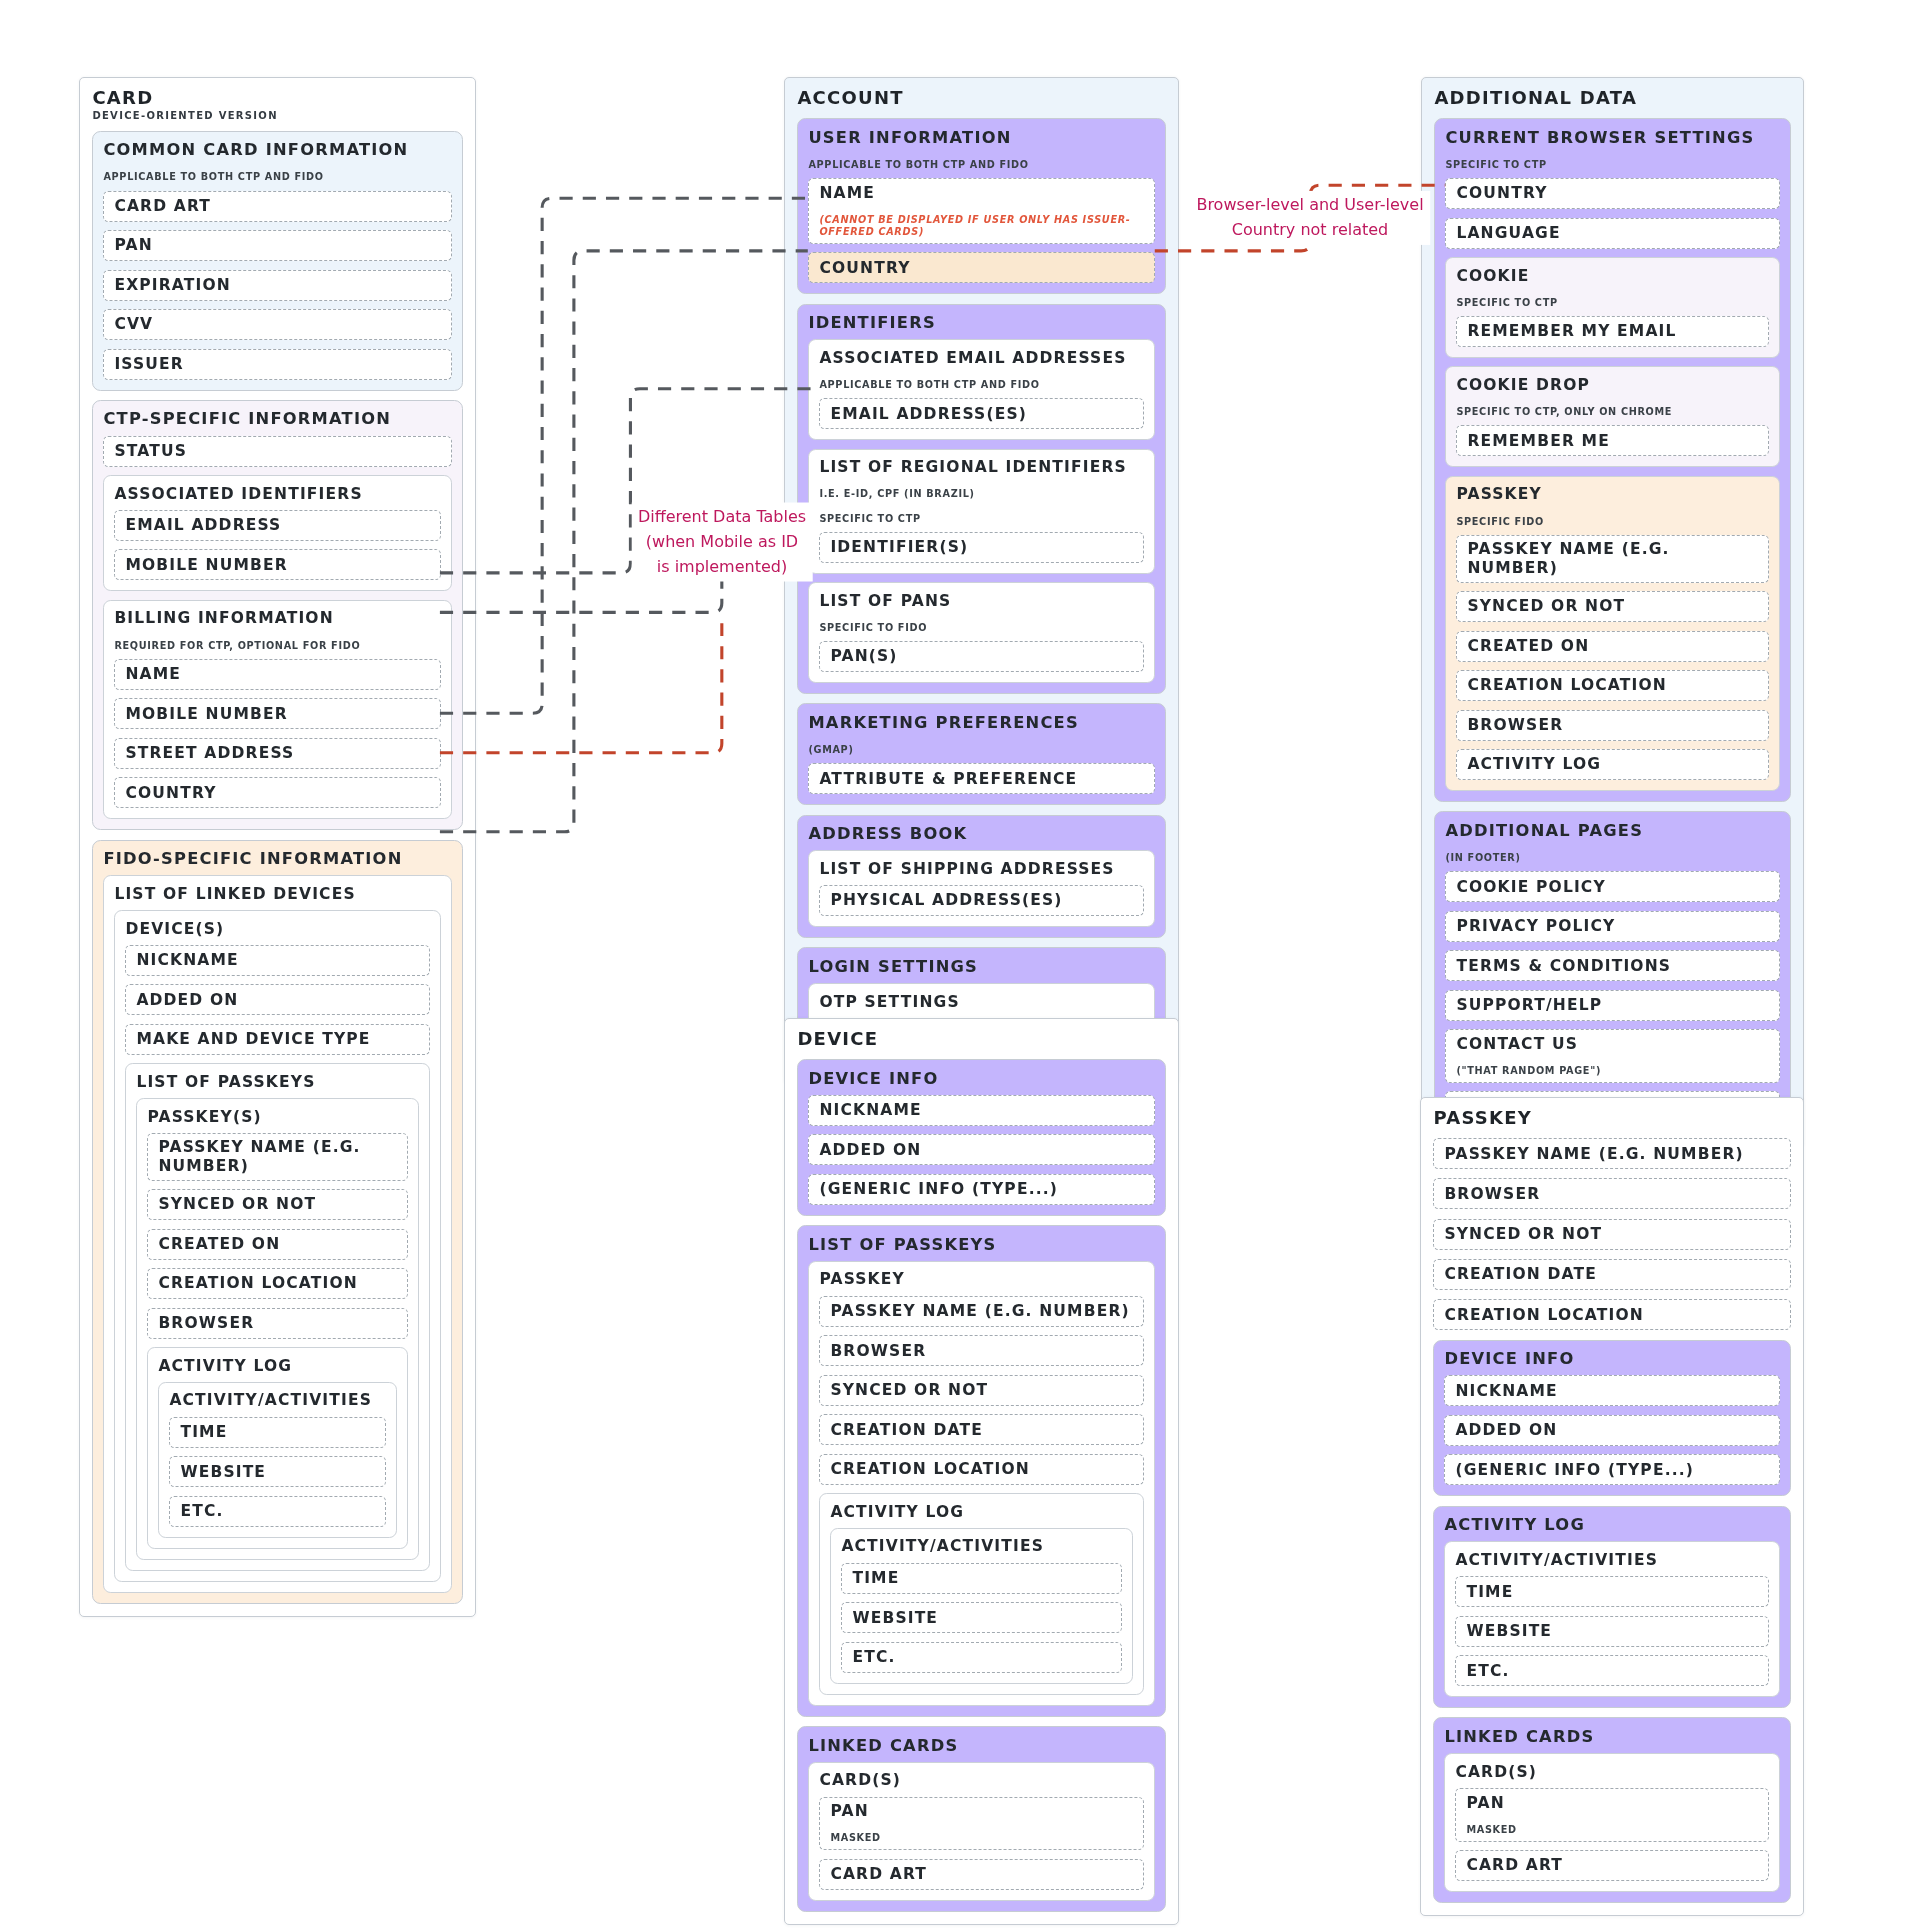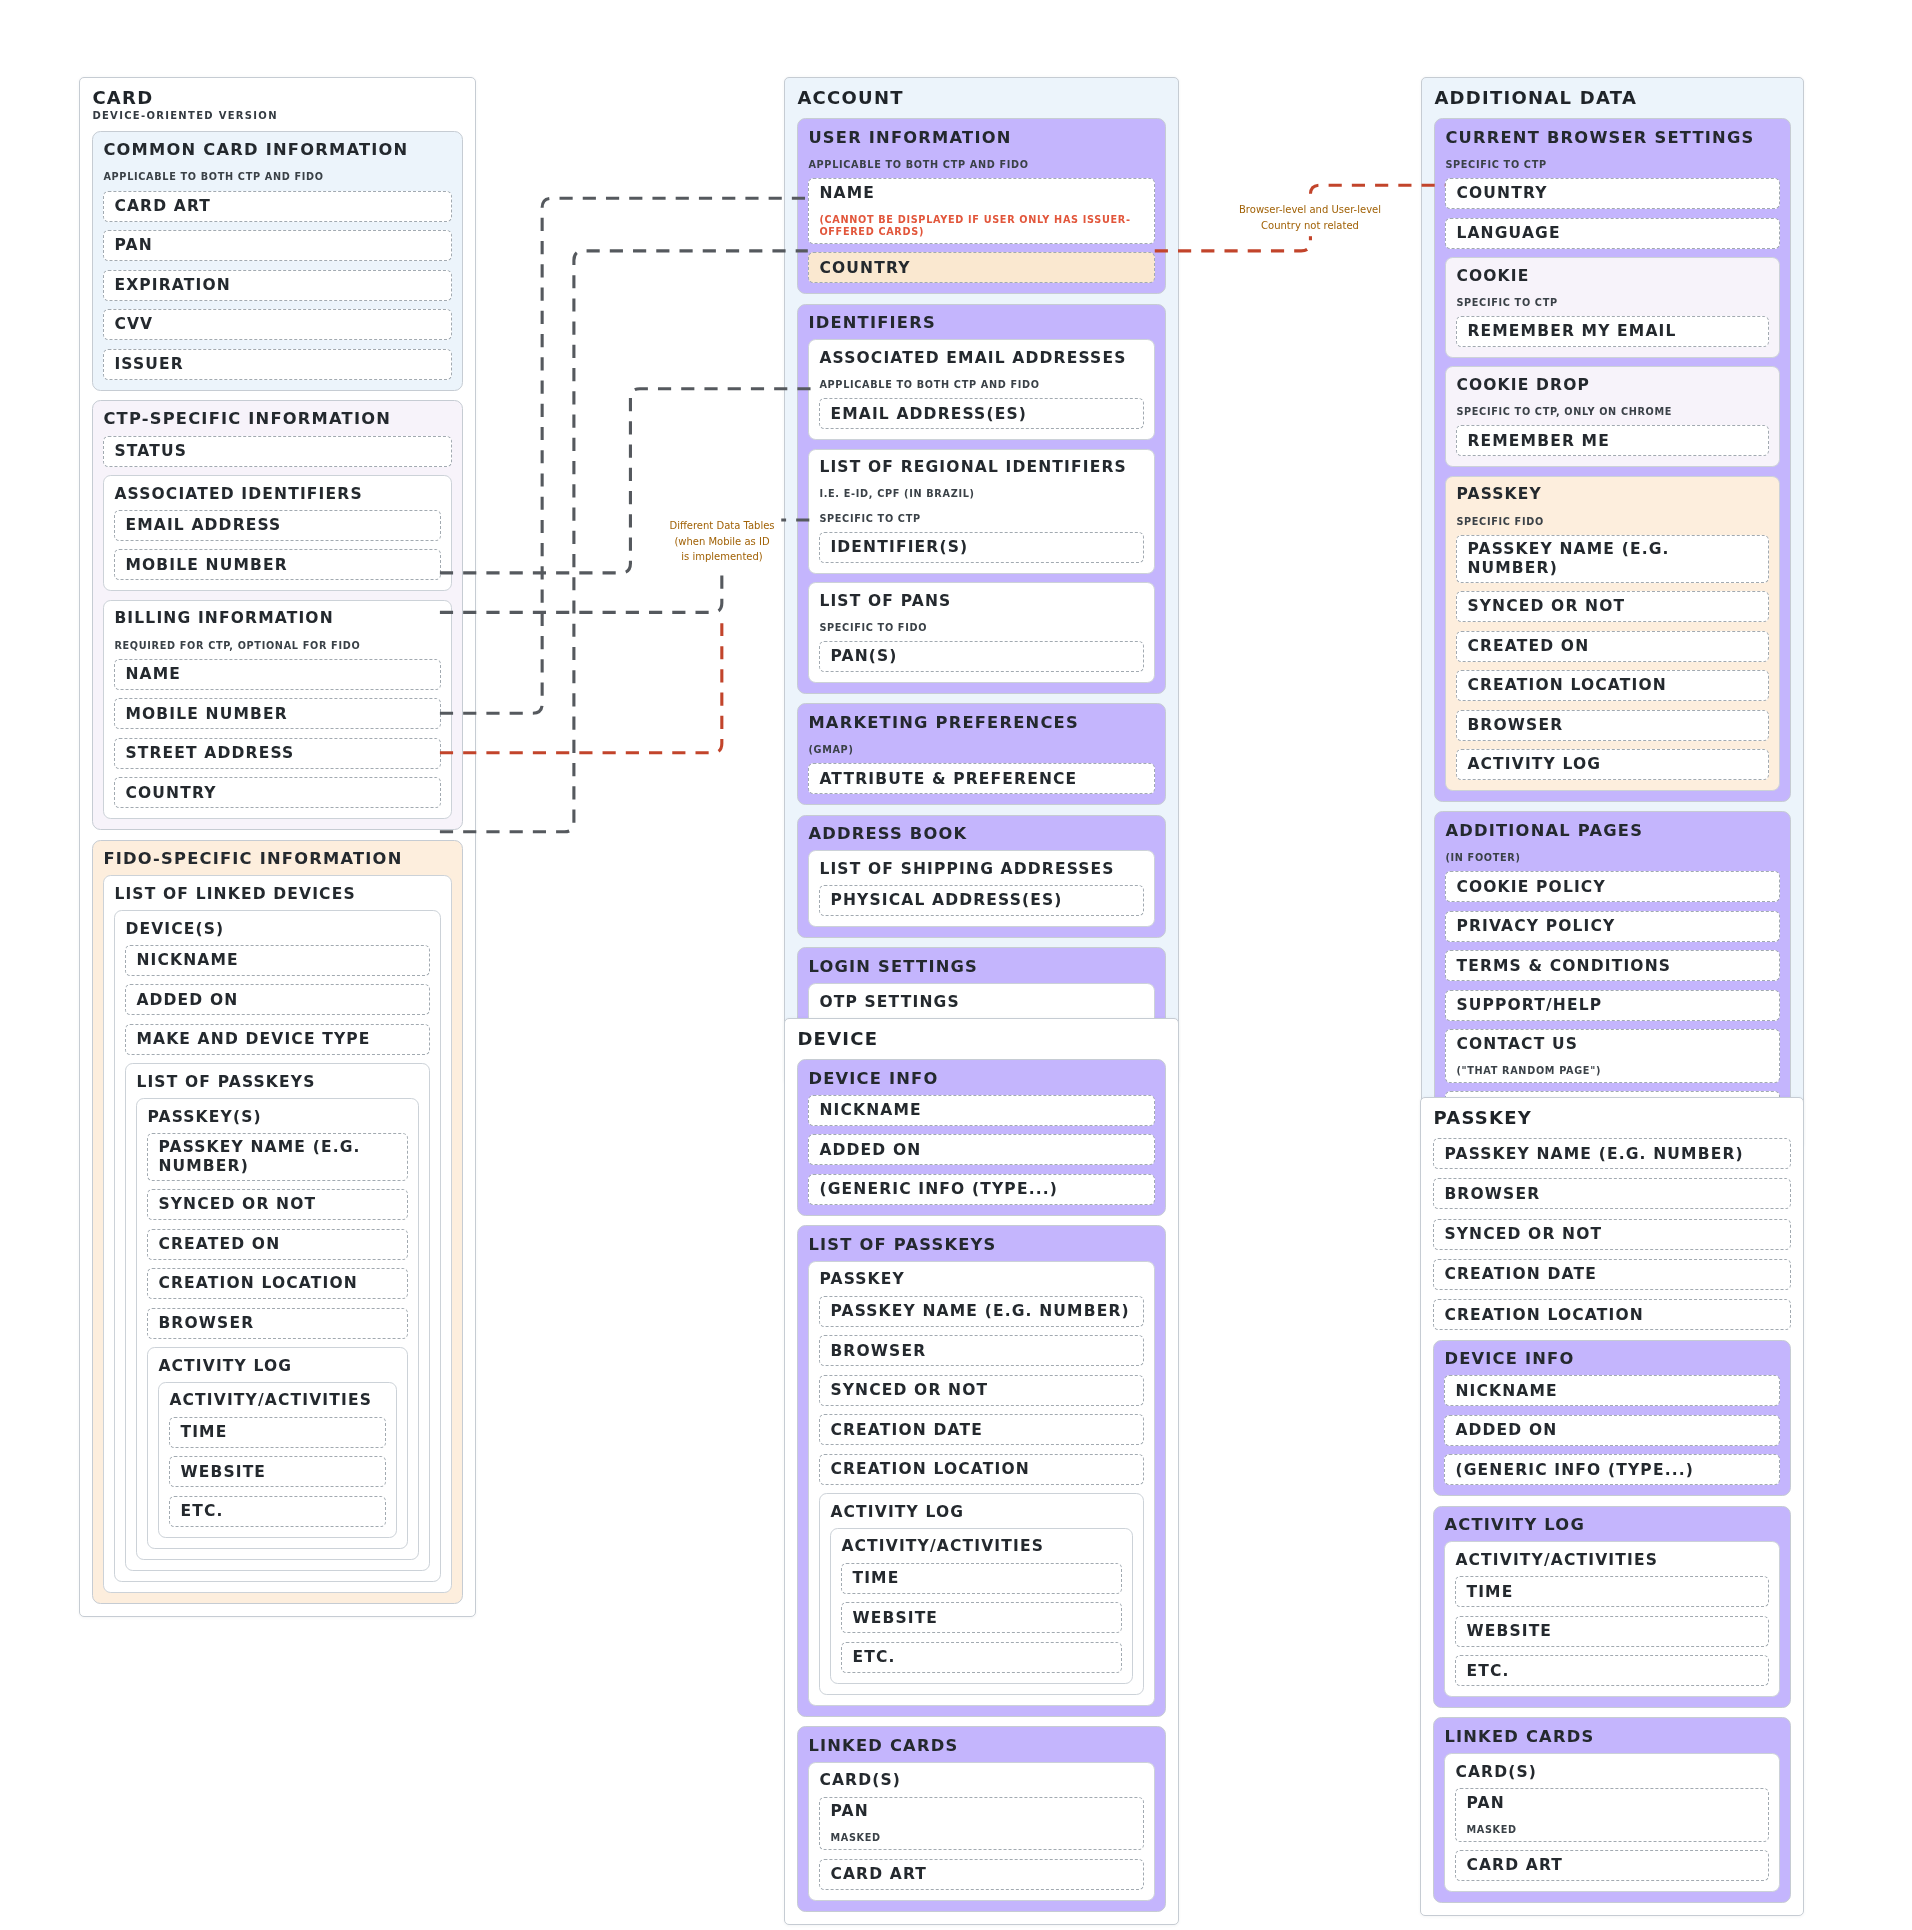--- a/index.html
+++ b/index.html
@@ -17,25 +17,25 @@
   .node.group{border:1.5px solid #ccd2d8;border-radius:7.7px;padding:8.5px 10px 10px;background:#fff;}
   .node.field{border:1.5px dashed #a2aab1;border-radius:5.4px;padding:4.6px 10px;background:#fff;min-height:31px;
               display:flex;flex-direction:column;justify-content:center;}
   .node.tint-blue{background:var(--tint-blue);}
   .node.tint-lavender{background:var(--tint-lavender);}
   .node.tint-peach{background:var(--tint-peach);}
   .node.field.tint-highlight{background:var(--field-highlight);}
   .n-title{font-size:15.5px;font-weight:600;letter-spacing:.075em;color:#24292e;line-height:1.18;}
   .section>.n-title{font-size:16.3px;}
   .n-sub{font-size:9.7px;font-weight:600;letter-spacing:.07em;color:#3a4147;margin-top:12px;line-height:1.25;}
-  .n-sub.sub-red{color:var(--note-red-text);}
+  .n-sub.sub-red{color:var(--note-red-text);font-style:italic;}
   .n-children{margin-top:7px;}
   .n-children>.node:first-child{margin-top:0;}
-  .note{position:absolute;z-index:6;transform:translate(-50%,-50%);text-align:center;font-size:10px;
-        line-height:1.55;color:#a16207;background:#ffffff;padding:2.3px 6.2px;white-space:pre-line;}
+  .note{position:absolute;z-index:6;transform:translate(-50%,-50%);text-align:center;font-size:16px;
+        line-height:1.55;color:#be185d;background:#ffffff;padding:2.3px 6.2px;white-space:pre-line;}
 </style>
 </head>
 <body>
 
 <div class="stage">
 
   <section class="entity" style="left:79px;top:77px;width:397px">
     <header>
       <div class="e-title">CARD</div>
       <div class="e-sub">DEVICE-ORIENTED VERSION</div>

